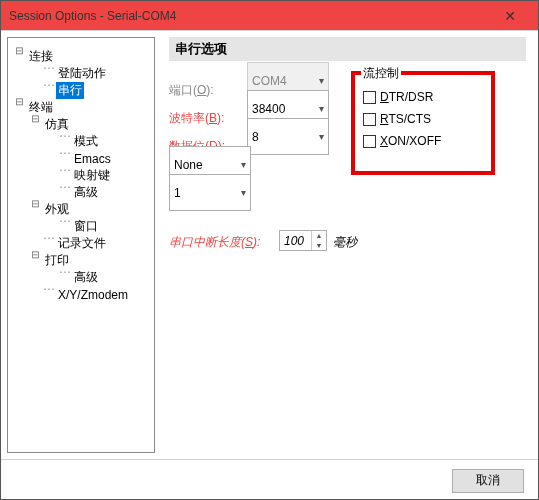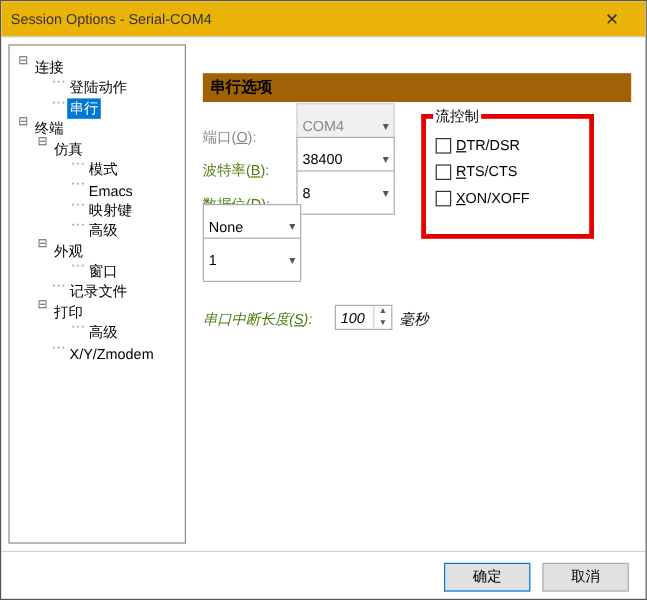--- a/index.html
+++ b/index.html
@@ -10,21 +10,21 @@
     background: #fff;
     color: #000;
     width: 539px;
     height: 500px;
     overflow: hidden;
     border: 1px solid #555;
   }
   
   .titlebar {
     height: 30px;
-    background: #eab308;
+    background: #ef4444;
     border-bottom: 1px solid #d0d0d0;
     display: flex;
     align-items: center;
     padding: 0 8px;
   }
   .titlebar .title { flex: 1; color: #333; }
   .titlebar .close {
     width: 40px; height: 28px;
     display: flex; align-items: center; justify-content: center;
     font-size: 14px; color: #333;
@@ -70,39 +70,38 @@
     background: #0078d7;
     color: #fff;
   }
   
   .right {
     flex:1;
     padding: 6px 12px 6px 8px;
     position: relative;
   }
   .section-title {
-    background: #a16207;
+    background: #e5e5e5;
     font-weight: bold;
     font-size: 13px;
     padding: 3px 6px;
     margin-bottom: 12px;
-    margin-top: 24px;
   }
   .form {
     position: relative;
   }
   .row {
     display: flex;
     align-items: flex-end;
     height: 26px;
     margin-bottom: 2px;
   }
   .row label {
     width: 78px;
-    color: #4d7c0f;
+    color: #ef4444;
   }
   .row.disabled label { color: #888; }
   .combo {
     width: 82px;
     height: 37px;
     display:flex; align-items:center;
     border:1px solid #adadad;
     background:#fff;
     padding: 0 4px;
     position:relative;
@@ -343,15 +342,14 @@
           </span>
         </div>
         <span class="unit">毫秒</span>
       </div>
 
     </div>
   </div>
 </div>
 
 <div class="footer">
-  <div class="btn primary">确定</div>
   <div class="btn">取消</div>
 </div>
 
 </body></html>

